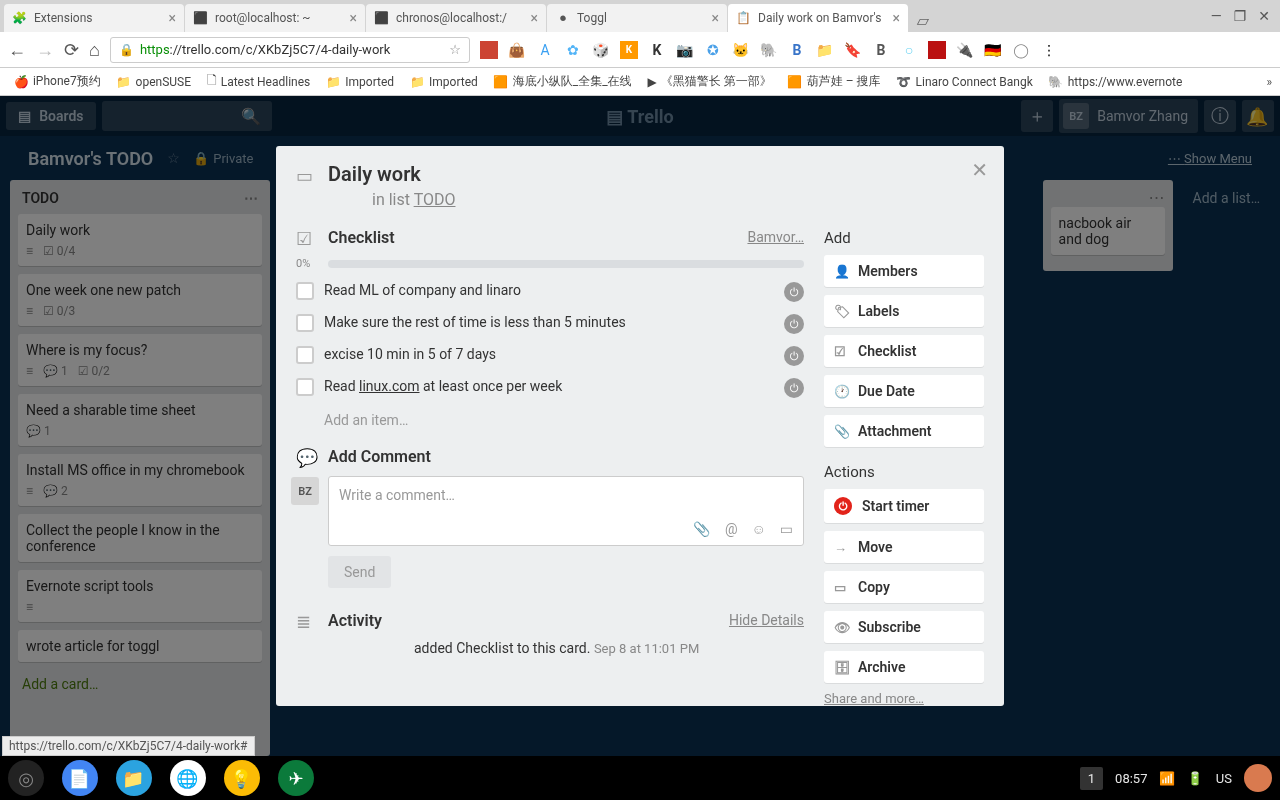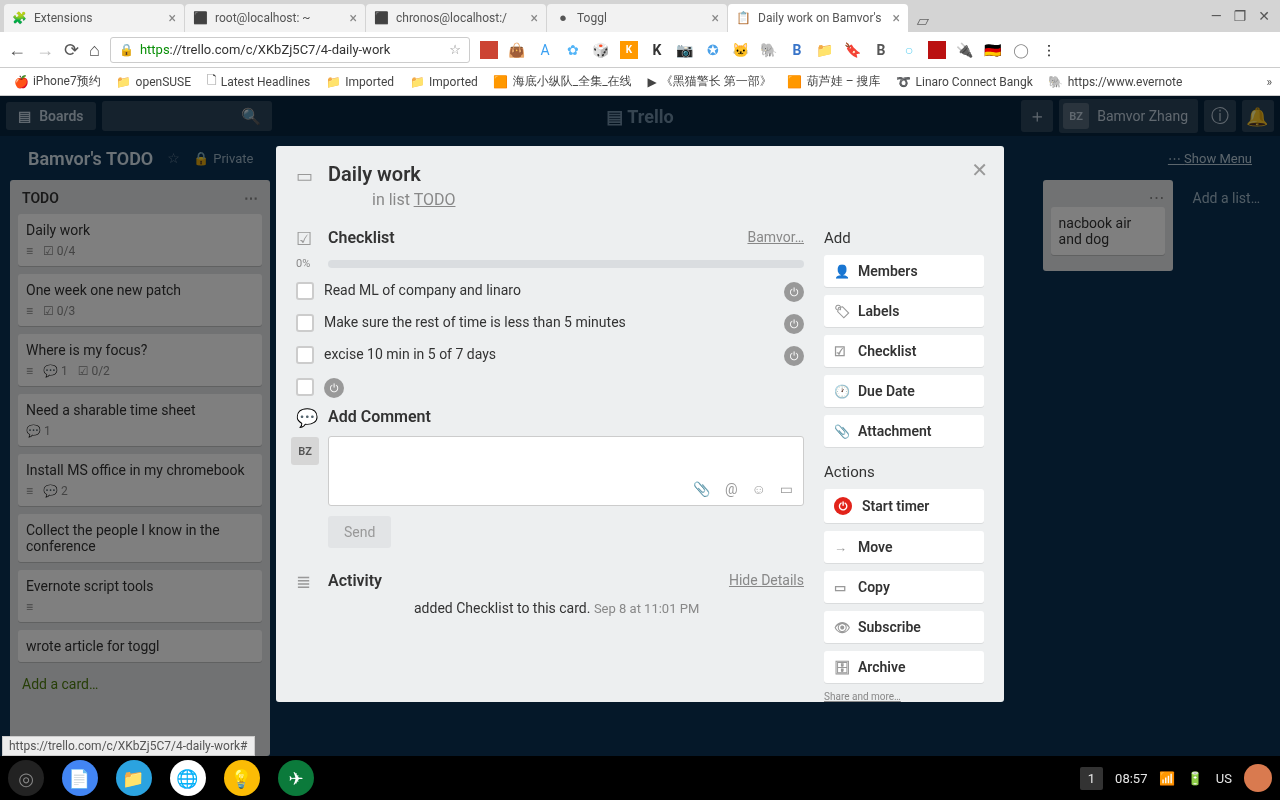--- a/index.html
+++ b/index.html
@@ -93,21 +93,21 @@
 .comment-box .placeholder { color: #999; font-size: 14px; }
 .comment-actions { position: absolute; bottom: 8px; right: 10px; display: flex; gap: 14px; color: #999; font-size: 14px; }
 .comment-avatar { position: absolute; left: -38px; top: 0; width: 28px; height: 28px; background: #d6d6d6; border-radius: 3px; display: flex; align-items: center; justify-content: center; font-size: 11px; font-weight: 600; color: #555; }
 .send-btn { margin-left: 32px; margin-top: 10px; padding: 8px 16px; background: #e2e4e6; border: none; border-radius: 3px; color: #999; font-size: 14px; }
 
 .side-title { font-size: 15px; font-weight: 400; color: #333; margin-bottom: 8px; margin-top: 4px; }
 .side-btn { background: #e2e4e6; border-radius: 3px; padding: 8px 10px; margin-bottom: 8px; display: flex; align-items: center; gap: 10px; font-size: 14px; color: #333; cursor: pointer; box-shadow: 0 1px 0 rgba(0,0,0,0.08); }
 .side-btn.white { background: #fff; font-weight: 600; }
 .side-btn .icon { color: #999; font-size: 13px; width: 14px; }
 .side-btn .icon.red { background: #e2231a; color: #fff; width: 18px; height: 18px; border-radius: 50%; display: flex; align-items: center; justify-content: center; font-size: 11px; }
-.share-link { font-size: 10px; color: #888; text-decoration: underline; cursor: pointer; margin-top: 4px; display: block; }
+.share-link { font-size: 13px; color: #888; text-decoration: underline; cursor: pointer; margin-top: 4px; display: block; }
 
 .activity-row { margin-top: 20px; }
 .activity-text { font-size: 14px; color: #333; margin-left: 32px; margin-top: 6px; }
 .activity-time { font-size: 13px; color: #888; }
 
 .status-link { position: absolute; bottom: 44px; left: 2px; background: #ededed; border: 1px solid #ccc; padding: 2px 6px; font-size: 12px; color: #555; z-index: 200; }
 
 
 .taskbar { position: fixed; bottom: 0; left: 0; right: 0; height: 44px; background: #000; display: flex; align-items: center; padding: 0 8px; gap: 18px; }
 .taskbar .task-icon { width: 36px; height: 36px; border-radius: 50%; display: flex; align-items: center; justify-content: center; font-size: 18px; cursor: pointer; }
@@ -364,30 +364,33 @@
           <div class="text">Make sure the rest of time is less than 5 minutes</div>
           <div class="pwr">⏻</div>
         </div>
         <div class="check-item">
           <div class="checkbox"></div>
           <div class="text">excise 10 min in 5 of 7 days</div>
           <div class="pwr">⏻</div>
         </div>
         <div class="check-item">
           <div class="checkbox"></div>
+          <div class="text"><span>Read </span><a>linux.com</a><span> at least once per week</span></div>
           <div class="pwr">⏻</div>
         </div>
+        <div class="add-item">Add an item…</div>
 
         <div class="section-row">
           <span class="modal-icon">💬</span>
           <span class="section-title">Add Comment</span>
         </div>
         <div style="position:relative;">
           <div class="comment-box">
             <div class="comment-avatar">BZ</div>
+            <div class="placeholder">Write a comment…</div>
             <div class="comment-actions">
               <span>📎</span>
               <span>@</span>
               <span>☺</span>
               <span>▭</span>
             </div>
           </div>
         </div>
         <button class="send-btn">Send</button>
 

